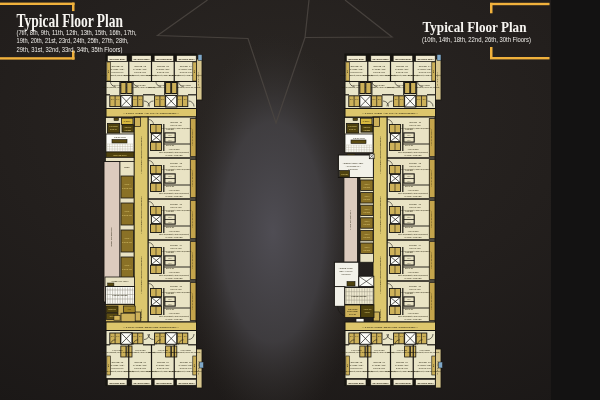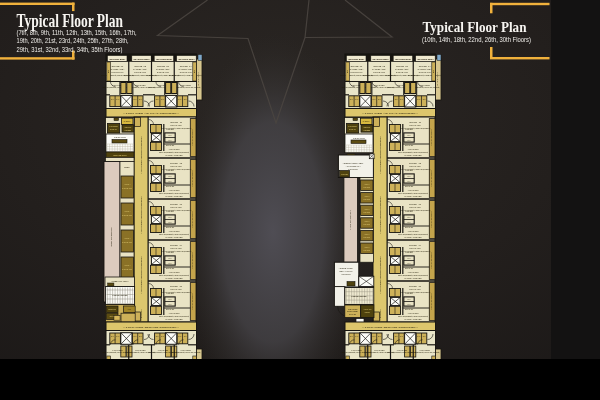--- a/index.html
+++ b/index.html
@@ -1,14 +1,14 @@
 <!DOCTYPE html>
 <html><head><meta charset="utf-8"><style>
 html,body{margin:0;padding:0;background:#000;}
-#poster{position:relative;width:600px;height:359px;background:#211d1b;overflow:hidden;font-family:"Liberation Sans",sans-serif;}
+#poster{position:relative;width:600px;height:400px;background:#211d1b;overflow:hidden;font-family:"Liberation Sans",sans-serif;}
 </style></head><body>
 <div id="poster">
 <svg width="600" height="400" viewBox="0 0 600 400" style="position:absolute;left:0;top:0">
 
 <defs>
         <radialGradient id="bgg" cx="0.47" cy="0.3" r="0.85">
           <stop offset="0" stop-color="#2b2724"></stop>
           <stop offset="0.55" stop-color="#231f1d"></stop>
           <stop offset="1" stop-color="#1b1817"></stop>
         </radialGradient>

